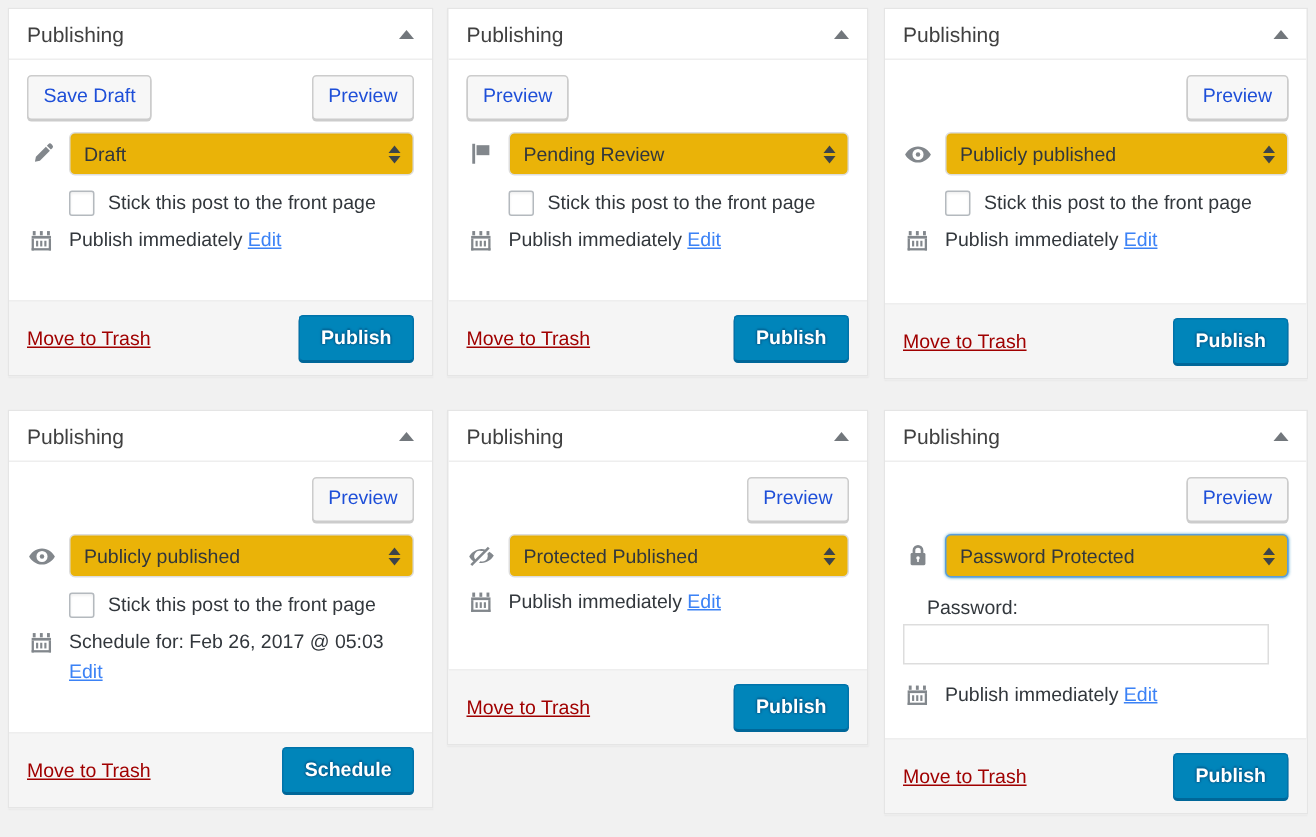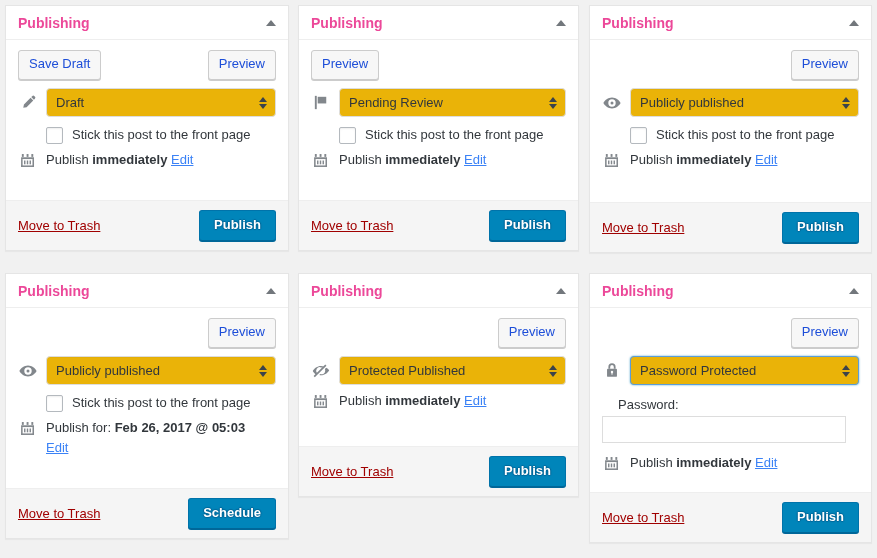--- a/index.html
+++ b/index.html
@@ -23,21 +23,21 @@
     box-sizing:border-box;
   }
   .panel-header{
     height:34px;
     border-bottom:1px solid #eeeeee;
     display:flex;align-items:center;justify-content:space-between;
     padding:0 12px;
     box-sizing:border-box;
   }
   .panel-title{
-    font-size:14px;font-weight:bold;color:#ec4899;
+    font-size:14px;font-weight:normal;color:#404040;
     line-height:1;
   }
   .collapse-arrow{
     width:0;height:0;
     border-left:5px solid transparent;
     border-right:5px solid transparent;
     border-bottom:6px solid #72777c;
     cursor:pointer;
   }
   .panel-body{
@@ -131,21 +131,21 @@
   }
   .check-label{font-size:13px;color:#32373c;}
   .date-row{
     display:flex;align-items:flex-start;
     margin:6px 0 4px 0;
     gap:8px;
   }
   .date-text{
     font-size:13px;color:#32373c;line-height:20px;
   }
-  .date-text b{font-weight:bold;margin-top:48px;}
+  .date-text b{font-weight:normal;margin-top:48px;}
   .lnk{
     color:#3b82f6;text-decoration:underline;cursor:pointer;
   }
   .pw-label{
     font-size:13px;color:#32373c;
     margin:12px 0 4px 16px;
     display:block;
   }
   .pw-input{
     width:244px;height:27px;
@@ -383,21 +383,21 @@
               <rect x="13" y="3.2" width="2" height="3" fill="#82878c"></rect>
               <rect x="2.2" y="6.6" width="13.6" height="1.9" fill="#82878c"></rect>
               <rect x="2.2" y="8.5" width="1.6" height="8.3" fill="#82878c"></rect>
               <rect x="14.2" y="8.5" width="1.6" height="8.3" fill="#82878c"></rect>
               <rect x="2.2" y="15.2" width="13.6" height="1.6" fill="#82878c"></rect>
               <rect x="5.3" y="10" width="1.5" height="4" fill="#82878c"></rect>
               <rect x="8.2" y="10" width="1.5" height="4" fill="#82878c"></rect>
               <rect x="11.1" y="10" width="1.5" height="4" fill="#82878c"></rect>
             </svg>
           </span>
-          <span class="date-text"><span>Publish for: </span><b>Feb 26, 2017 @ 05:03</b><br><span class="lnk">Edit</span></span>
+          <span class="date-text"><span>Schedule for: </span><b>Feb 26, 2017 @ 05:03</b><br><span class="lnk">Edit</span></span>
         </div>
       </div>
       <div class="panel-footer" style="position:absolute;left:0;right:0;bottom:0;">
         <span class="trash-link">Move to Trash</span>
         <button class="btn-primary">Schedule</button>
       </div>
     </div>
     <div class="panel" style="left: 298px; top: 273px; width: 281px; height: 224px; position: absolute;">
       <div class="panel-header">
         <span class="panel-title">Publishing</span>

